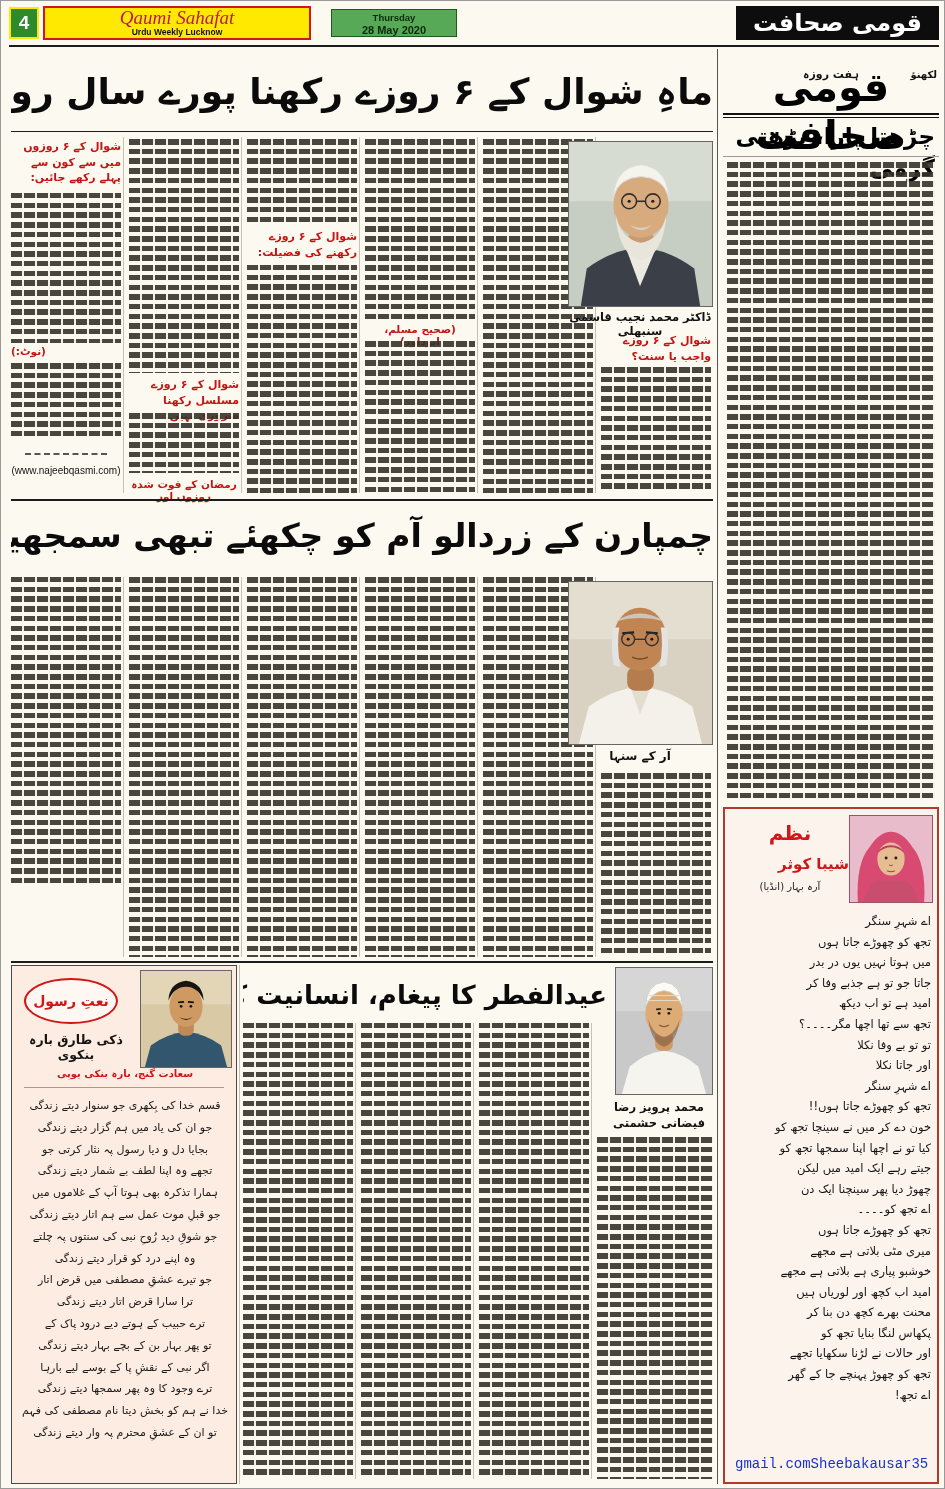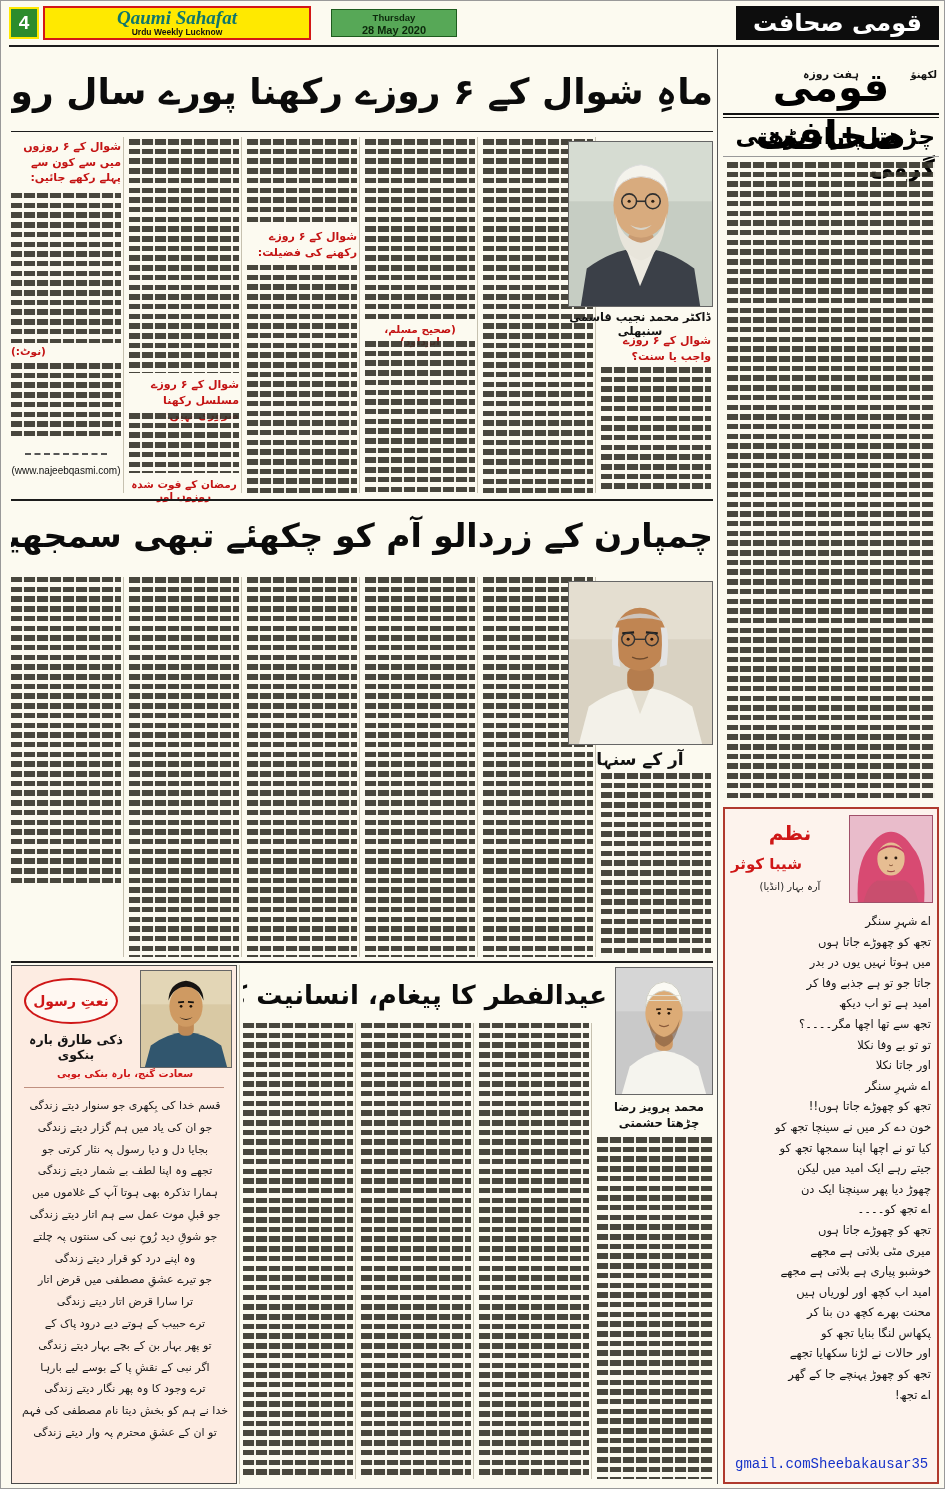--- a/index.html
+++ b/index.html
@@ -15,39 +15,39 @@
   .hline{position:absolute;background:#1c1c1c}
   .photo{position:absolute;border:1px solid #666;background:#ccc}
   .photo svg{display:block;width:100%;height:100%}
   .caption{position:absolute;font-weight:bold;font-size:11.5px;text-align:center;font-family:"DejaVu Sans",sans-serif;direction:rtl;color:#111}
   .subhead{position:absolute;color:#c41414;font-weight:bold;font-size:11px;line-height:15.5px;text-align:right;font-family:"DejaVu Sans",sans-serif;direction:rtl}
   .redline{position:absolute;color:#c41414;font-weight:bold;font-size:10.5px;text-align:center;font-family:"DejaVu Sans",sans-serif;direction:rtl}
   .h-main{position:absolute;font-family:"DejaVu Sans",sans-serif;direction:rtl;font-weight:bold;color:#0b0b0b;text-align:center;white-space:nowrap;overflow:hidden}
   
   .pgnum{left:8px;top:6px;width:30px;height:32px;background:#2c8c2c;border:2px solid #ffe900;display:flex;align-items:center;justify-content:center;color:#fff;font-weight:bold;font-size:19px}
   .mast-en{left:42px;top:5px;width:268px;height:34px;background:#ffe900;border:2px solid #d31717;text-align:center}
-  .mast-title{font-family:"Liberation Serif",serif;font-weight:bold;font-style:italic;color:#0f766e;font-size:19px;line-height:20px}
+  .mast-title{font-family:"Liberation Serif",serif;font-weight:normal;font-style:italic;color:#be185d;font-size:19px;line-height:20px}
   .mast-sub{font-size:8.5px;font-weight:bold;color:#111;line-height:9px}
   .datebox{left:330px;top:8px;width:126px;height:28px;background:#57a857;border:1px solid #1e5c1e;text-align:center}
   .date-day{font-size:9.5px;font-weight:bold;line-height:12px;padding-top:2px;color:#0c290c}
   .date-val{font-size:11px;font-weight:bold;line-height:12px;color:#0c290c}
   .weekly-center{left:468px;top:8px;width:256px;height:28px;text-align:center;font-size:21px;font-weight:bold;line-height:28px;color:#000}
   .hdr-urdu-box{left:735px;top:5px;width:203px;height:34px;background:#0d0d0d;display:flex;align-items:center;justify-content:center}
   .hdr-urdu-box span{color:#fff;font-weight:bold;font-size:24px}
   
   .rc-top{position:absolute;left:722px;top:67px;width:216px;height:14px}
   .rc-weekly{display:block;text-align:center;font-size:11px;font-weight:bold;color:#111}
   .rc-city{position:absolute;right:2px;top:1px;font-size:10px;font-weight:bold;color:#111}
   .rc-mast{position:absolute;left:722px;top:62px;width:216px;height:48px;text-align:center;font-weight:bold;font-size:40px;line-height:48px;color:#000}
   .double-rule{position:absolute;left:722px;top:112px;width:216px;height:5px;border-top:2px solid #111;border-bottom:1px solid #111}
   .rc-headline{position:absolute;left:726px;top:119px;width:208px;height:34px;font-size:23px;line-height:32px;font-weight:bold;text-align:right;color:#000}
   
   .poem-box{position:absolute;left:722px;top:806px;width:216px;height:677px;background:#fdf3ed;border:2px solid #b03a2e}
   .poem-title{position:absolute;left:6px;top:12px;width:118px;text-align:center;color:#cf1717;font-weight:bold;font-size:20px}
-  .poem-author{position:absolute;left:6px;top:46px;width:118px;text-align:left;color:#cf1717;font-weight:bold;font-size:15px}
+  .poem-author{position:absolute;left:6px;top:46px;width:118px;text-align:right;color:#cf1717;font-weight:bold;font-size:15px}
   .poem-location{position:absolute;left:6px;top:72px;width:118px;text-align:center;color:#222;font-size:10px}
   .poem-lines{position:absolute;left:10px;top:102px;width:196px}
   .poem-line{font-size:11.5px;line-height:20.6px;text-align:right;color:#151515}
   .poem-email{position:absolute;left:10px;bottom:10px;font-size:14px;color:#1733c9;direction:ltr;font-family:Liberation Mono, monospace}
   
   .naat-box{position:absolute;left:10px;top:964px;width:226px;height:519px;background:#fdece2;border:1px solid #4a4a4a}
   .naat-oval{position:absolute;left:12px;top:12px;width:94px;height:46px;border:2px solid #cf1717;border-radius:50%;display:flex;align-items:center;justify-content:center;background:#fff8f2}
   .naat-oval span{color:#cf1717;font-weight:bold;font-size:14px}
   .naat-author{position:absolute;left:4px;top:66px;width:120px;text-align:center;font-weight:bold;font-size:12.5px;color:#151515}
   .naat-address{position:absolute;left:0;top:102px;width:226px;text-align:center;color:#cf1717;font-size:10px;font-weight:bold}
@@ -222,21 +222,21 @@
       <line x1="54" y1="52" x2="66" y2="51" stroke="#1d1d1d" stroke-width="2.4"></line>
       <line x1="78" y1="51" x2="90" y2="52" stroke="#1d1d1d" stroke-width="2.4"></line>
       <circle cx="60" cy="58" r="6.5" fill="none" stroke="#333" stroke-width="1.4"></circle>
       <circle cx="84" cy="58" r="6.5" fill="none" stroke="#333" stroke-width="1.4"></circle>
       <line x1="66.5" y1="58" x2="77.5" y2="58" stroke="#333" stroke-width="1.4"></line>
       <circle cx="60" cy="58" r="1.5" fill="#201510"></circle>
         <circle cx="84" cy="58" r="1.5" fill="#201510"></circle>
       <path d="M64 76 Q72 80 80 76" stroke="#6e4a2d" stroke-width="1.4" fill="none"></path>
     </svg>
   </div>
-  <div class="caption" style="left:561px;top:748px;width:156px;font-size:17px">آر کے سنہا</div>
+  <div class="caption" style="left:561px;top:748px;width:156px;font-size:12px">آر کے سنہا</div>
   <div class="tx" style="left:600px;top:772px;width:110px;height:184px"></div>
 
   <div class="hline" style="left:10px;top:960px;width:702px;height:2px"></div>
 
   <div class="naat-box">
     <div class="naat-oval">
       <span class="urdu">نعتِ رسول</span>
     </div>
     <div class="photo" style="right:4px;top:4px;width:92px;height:98px">
       <svg viewBox="0 0 92 98" preserveAspectRatio="none">
@@ -263,21 +263,21 @@
         <div class="naat-line urdu">تجھے وہ اپنا لطف بے شمار دیتے زندگی</div>
         <div class="naat-line urdu">ہمارا تذکرہ بھی ہوتا آپ کے غلاموں میں</div>
         <div class="naat-line urdu">جو قبلِ موت عمل سے ہم اتار دیتے زندگی</div>
         <div class="naat-line urdu">جو شوقِ دید رُوحِ نبی کی سنتوں پہ چلتے</div>
         <div class="naat-line urdu">وہ اپنے درد کو قرار دیتے زندگی</div>
         <div class="naat-line urdu">جو تیرے عشقِ مصطفی میں قرض اتار</div>
         <div class="naat-line urdu">ترا سارا قرض اتار دیتے زندگی</div>
         <div class="naat-line urdu">ترے حبیب کے ہوتے دیے درود پاک کے</div>
         <div class="naat-line urdu">تو پھر بہار بن کے بچے بہار دیتے زندگی</div>
         <div class="naat-line urdu">اگر نبی کے نقشِ پا کے بوسے لیے بارہا</div>
-        <div class="naat-line urdu">ترے وجود کا وہ پھر نگار دیتے زندگی</div>
+        <div class="naat-line urdu">ترے وجود کا وہ پھر سمجھا دیتے زندگی</div>
         <div class="naat-line urdu">خدا نے ہم کو بخش دیتا نام مصطفی کی فہم</div>
         <div class="naat-line urdu">تو ان کے عشقِ محترم پہ وار دیتے زندگی</div>
       </div>
   </div>
 
   <div class="vline" style="left:238px;top:964px;height:519px"></div>
 
   <div class="h-main" style="left:242px;top:970px;width:364px;height:48px;font-size:26px;line-height:48px">عیدالفطر کا پیغام، انسانیت کے نام</div>
 
   <div class="photo" style="left:614px;top:966px;width:98px;height:128px">
@@ -291,21 +291,21 @@
       <line x1="33" y1="28" x2="65" y2="28" stroke="#e0ddd0" stroke-width="1"></line>
       <line x1="32" y1="33" x2="66" y2="33" stroke="#e0ddd0" stroke-width="1"></line>
       <path d="M33 52 Q36 76 49 80 Q62 76 65 52 Q60 68 49 70 Q38 68 33 52 Z" fill="#6b4a33" opacity=".5"></path>
       <line x1="41" y1="42" x2="46" y2="41.6" stroke="#2a1c10" stroke-width="1.6"></line>
       <line x1="52" y1="41.6" x2="57" y2="42" stroke="#2a1c10" stroke-width="1.6"></line>
       <circle cx="44" cy="46" r="1.4" fill="#231508"></circle>
         <circle cx="54" cy="46" r="1.4" fill="#231508"></circle>
       <path d="M44 58 Q49 61 54 58" stroke="#8a5a3a" stroke-width="1.2" fill="none"></path>
     </svg>
   </div>
-  <div class="caption" style="left:602px;top:1098px;width:112px;height:32px;line-height:16px">محمد پرویز رضا چڑھتا حشمتی</div>
+  <div class="caption" style="left:602px;top:1098px;width:112px;height:32px;line-height:16px">محمد پرویز رضا فیضانی حشمتی</div>
 
   <div class="vline" style="left:354px;top:1022px;height:456px"></div>
   <div class="vline" style="left:472px;top:1022px;height:456px"></div>
   <div class="vline" style="left:590px;top:1022px;height:456px"></div>
 
   <div class="tx" style="left:242px;top:1022px;width:110px;height:456px"></div>
   <div class="tx" style="left:360px;top:1022px;width:110px;height:456px"></div>
   <div class="tx" style="left:478px;top:1022px;width:110px;height:456px"></div>
   <div class="tx" style="left:596px;top:1136px;width:116px;height:342px"></div>
 

